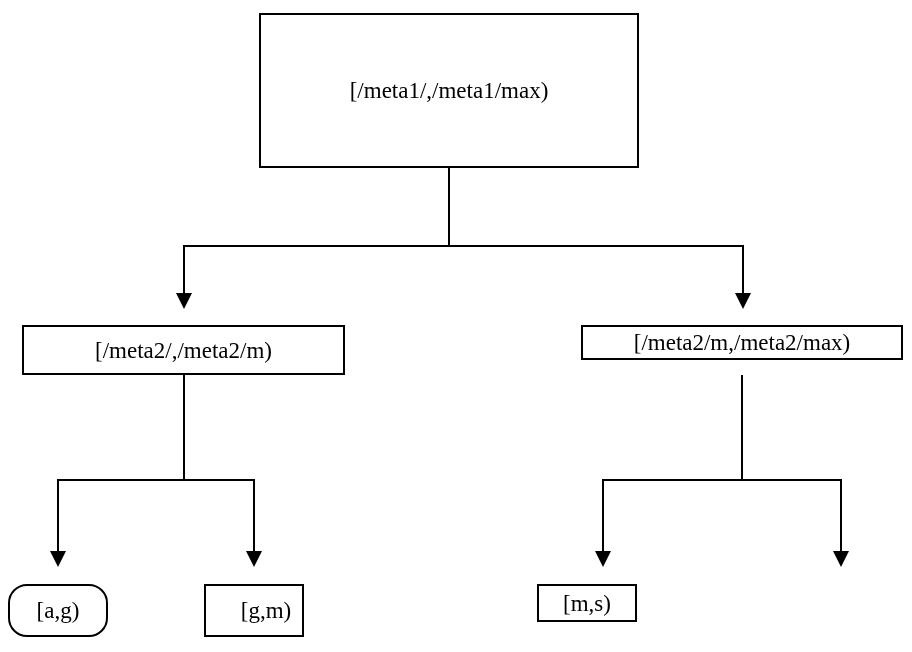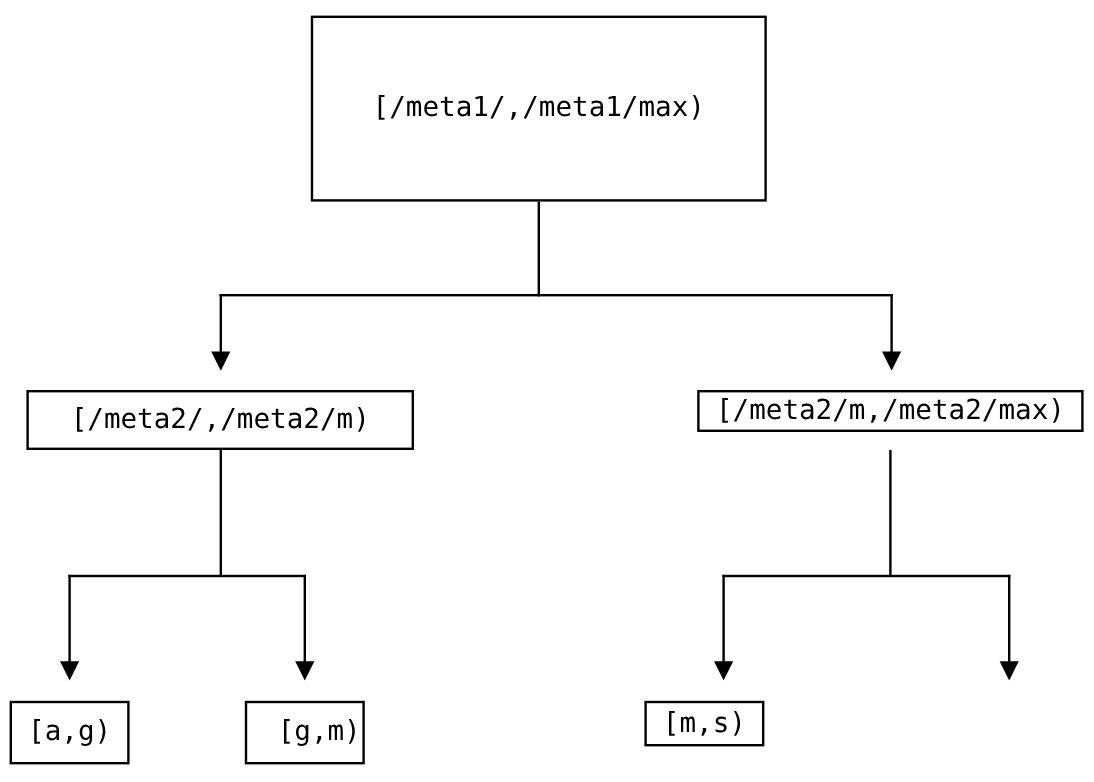--- a/index.html
+++ b/index.html
@@ -16,20 +16,21 @@
     overflow: hidden;
   }
   .node {
     position: absolute;
     box-sizing: border-box;
     border: 2px solid #000000;
     background: #ffffff;
     display: flex;
     align-items: center;
     justify-content: center;
+    font-family: Liberation Serif, serif;
   }
   .node .label {
     font-size: 23px;
     color: #000000;
     white-space: nowrap;
     line-height: 1;
   }
   .vline, .hline {
     position: absolute;
     background: #000000;
@@ -76,21 +77,21 @@
   <div class="arrowhead" style="left:50px; top:551px;"></div>
   <div class="arrowhead" style="left:246px; top:551px;"></div>
 
   <div class="vline" style="left:741px; top:375px; height:105px;"></div>
   <div class="hline" style="left:602px; top:479px; width:240px;"></div>
   <div class="vline" style="left:602px; top:479px; height:74px;"></div>
   <div class="vline" style="left:840px; top:479px; height:74px;"></div>
   <div class="arrowhead" style="left:595px; top:551px;"></div>
   <div class="arrowhead" style="left:833px; top:551px;"></div>
 
-  <div class="node" style="left:8px; top:584px; width:100px; height:53px;">
+  <div class="node" style="left:8px; top:584px; width:100px; height:53px;border-radius:19px;">
     <span class="label">[a,g)</span>
   </div>
 
   <div class="node" style="left:204px; top:584px; width:100px; height:53px;padding-left:24px;">
     <span class="label">[g,m)</span>
   </div>
 
   <div class="node" style="left:537px; top:584px; width:100px; height:38px;">
     <span class="label">[m,s)</span>
   </div>

